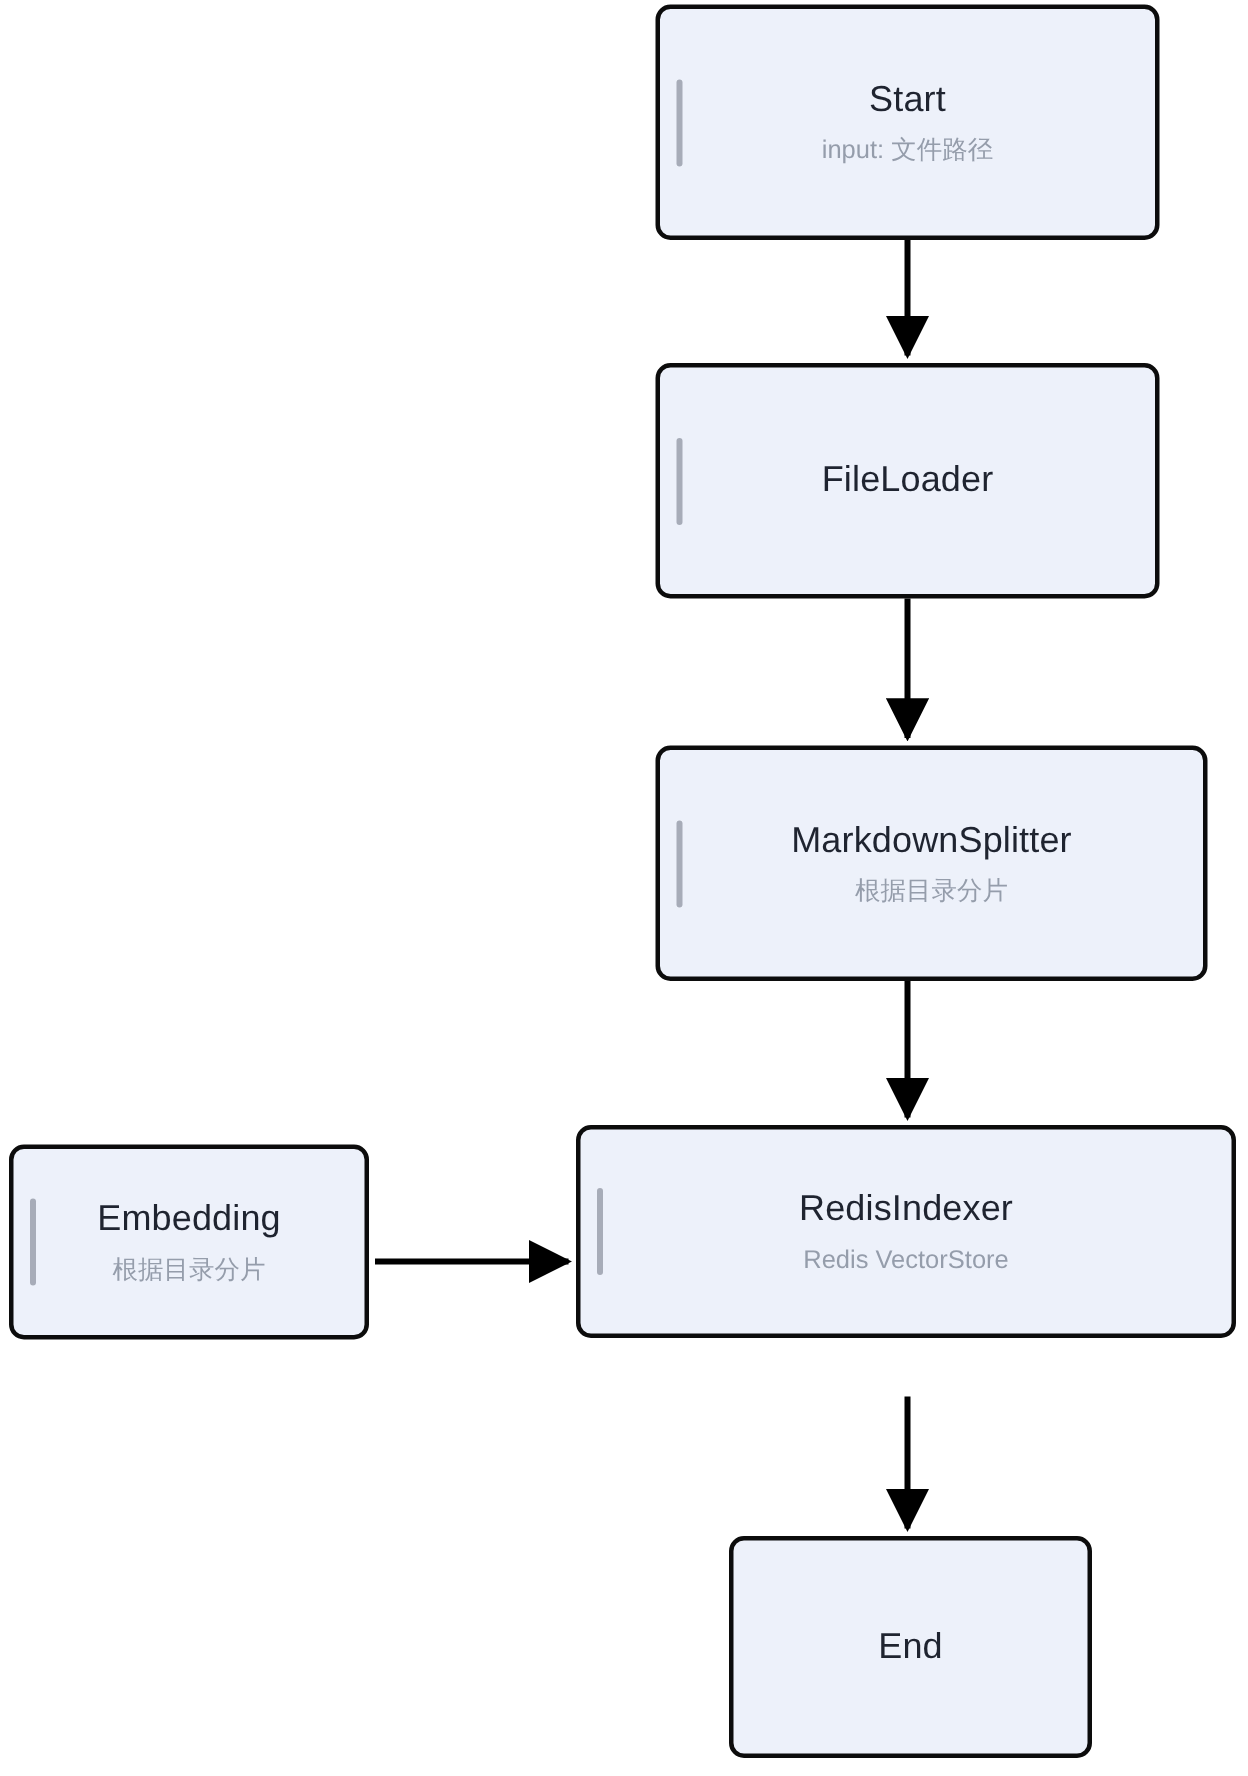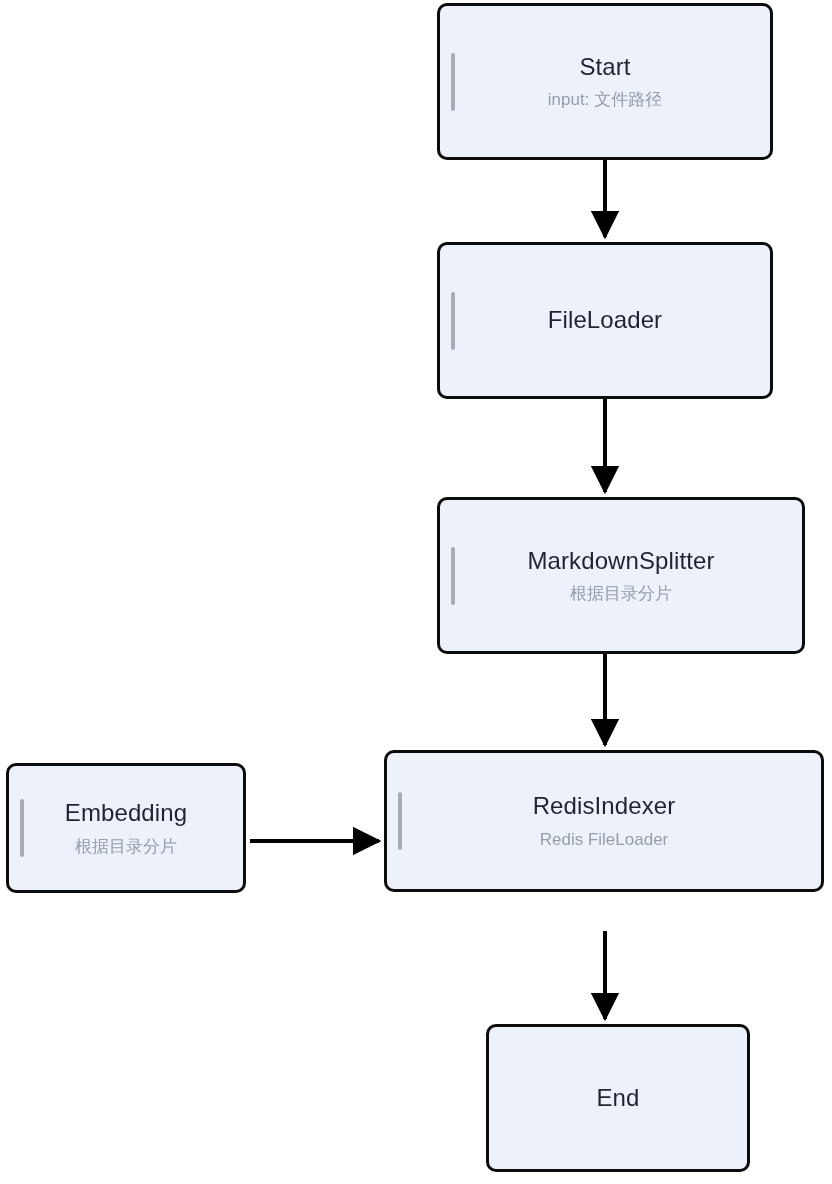--- a/index.html
+++ b/index.html
@@ -115,26 +115,26 @@
 
   <div class="node" style="left:437px; top:497px; width:368px; height:157px;">
     <span class="node-bar"></span>
     <div class="node-title">MarkdownSplitter</div>
     <div class="node-subtitle">根据目录分片</div>
   </div>
 
   <div class="node" style="left:384px; top:750px; width:440px; height:142px;">
     <span class="node-bar"></span>
     <div class="node-title">RedisIndexer</div>
-    <div class="node-subtitle">Redis FileLoader</div>
+    <div class="node-subtitle">Redis VectorStore</div>
   </div>
 
   <div class="node" style="left:6px; top:763px; width:240px; height:130px;">
     <span class="node-bar"></span>
     <div class="node-title">Embedding</div>
     <div class="node-subtitle">根据目录分片</div>
   </div>
 
-  <div class="node single" style="left:486px; top:1024px; width:264px; height:148px;">
+  <div class="node single" style="left:486px; top:1024px; width:242px; height:148px;">
     <div class="node-title">End</div>
   </div>
 
 </div>
 
 </body></html>

